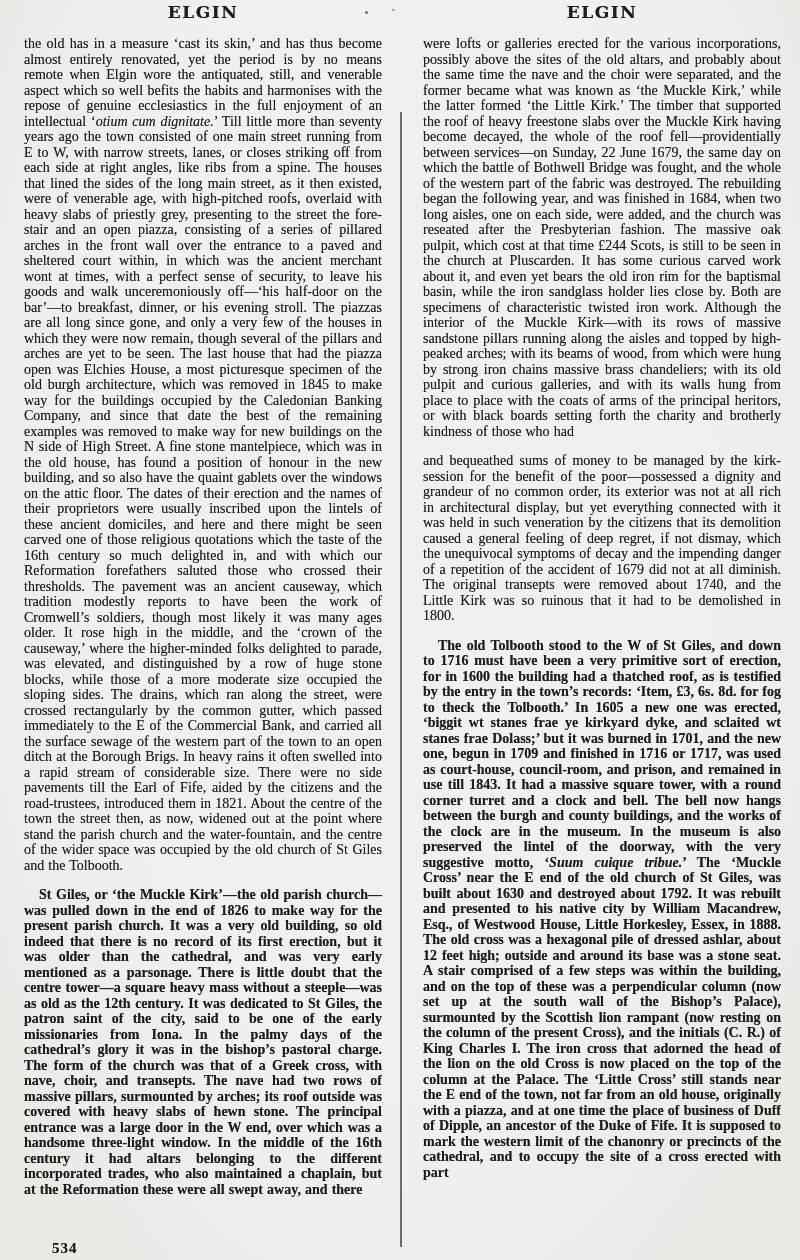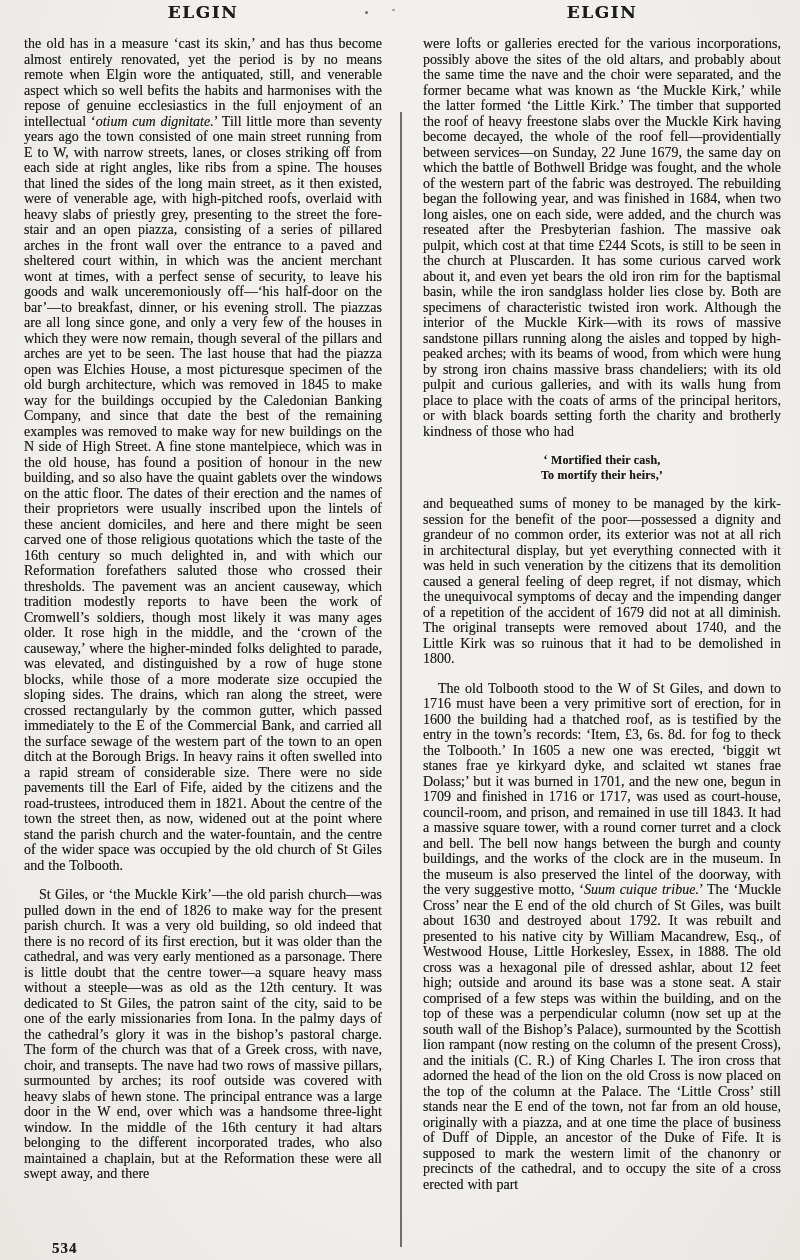--- a/index.html
+++ b/index.html
@@ -28,21 +28,21 @@
     text-align: center;
     font-family: "DejaVu Serif", serif;
     font-weight: bold;
     font-size: 17px;
     line-height: 20px;
     letter-spacing: 1.5px;
     padding-top: 2px;
     margin-bottom: 4px;
   }
   .para { margin: 14px; padding: 0; word-spacing: 0.6px; }
-  .para.indent { text-indent: 15px; }
+  .para.indent { text-indent: 15px; font-weight: bold; }
   .it { font-style: italic; }
   .verse {
     text-align: center;
     font-weight: bold;
     font-size: 12px;
     line-height: 14.5px;
     margin: 9px 0 10px 0;
     letter-spacing: 0.2px;
   }
   .column-divider {
@@ -77,24 +77,20 @@
       <p class="para indent"><span>St Giles, or ‘the Muckle Kirk’—the old parish church—was pulled down in the end of 1826 to make way for the present parish church.  It was a very old building, so old indeed that there is no record of its first erection, but it was older than the cathedral, and was very early mentioned as a parsonage.  There is little doubt that the centre tower—a square heavy mass without a steeple—was as old as the 12th century.  It was dedicated to St Giles, the patron saint of the city, said to be one of the early missionaries from Iona.  In the palmy days of the cathedral’s glory it was in the bishop’s pastoral charge.  The form of the church was that of a Greek cross, with nave, choir, and transepts.  The nave had two rows of massive pillars, surmounted by arches; its roof outside was covered with heavy slabs of hewn stone.  The principal entrance was a large door in the W end, over which was a handsome three-light window.  In the middle of the 16th century it had altars belonging to the different incorporated trades, who also maintained a chaplain, but at the Reformation these were all swept away, and there</span></p>
     </div>
 </div>
 
 <div class="column-divider"></div>
 
 <div class="column col-right">
   <div class="col-header">ELGIN</div>
   <div>
       <p class="para"><span>were lofts or galleries erected for the various incorporations, possibly above the sites of the old altars, and probably about the same time the nave and the choir were separated, and the former became what was known as ‘the Muckle Kirk,’ while the latter formed ‘the Little Kirk.’  The timber that supported the roof of heavy freestone slabs over the Muckle Kirk having become decayed, the whole of the roof fell—providentially between services—on Sunday, 22 June 1679, the same day on which the battle of Bothwell Bridge was fought, and the whole of the western part of the fabric was destroyed.  The rebuilding began the following year, and was finished in 1684, when two long aisles, one on each side, were added, and the church was reseated after the Presbyterian fashion.  The massive oak pulpit, which cost at that time £244 Scots, is still to be seen in the church at Pluscarden.  It has some curious carved work about it, and even yet bears the old iron rim for the baptismal basin, while the iron sandglass holder lies close by.  Both are specimens of characteristic twisted iron work.  Although the interior of the Muckle Kirk—with its rows of massive sandstone pillars running along the aisles and topped by high-peaked arches; with its beams of wood, from which were hung by strong iron chains massive brass chandeliers; with its old pulpit and curious galleries, and with its walls hung from place to place with the coats of arms of the principal heritors, or with black boards setting forth the charity and brotherly kindness of those who had</span></p>
-      <div class="verse">
-        <div>‘ Mortified their cash,</div>
-        <div>To mortify their heirs,’</div>
-      </div>
       <p class="para"><span>and bequeathed sums of money to be managed by the kirk-session for the benefit of the poor—possessed a dignity and grandeur of no common order, its exterior was not at all rich in architectural display, but yet everything connected with it was held in such veneration by the citizens that its demolition caused a general feeling of deep regret, if not dismay, which the unequivocal symptoms of decay and the impending danger of a repetition of the accident of 1679 did not at all diminish.  The original transepts were removed about 1740, and the Little Kirk was so ruinous that it had to be demolished in 1800.</span></p>
       <p class="para indent"><span>The old Tolbooth stood to the W of St Giles, and down to 1716 must have been a very primitive sort of erection, for in 1600 the building had a thatched roof, as is testified by the entry in the town’s records: ‘Item, £3, 6s. 8d. for fog to theck the Tolbooth.’  In 1605 a new one was erected, ‘biggit wt stanes frae ye kirkyard dyke, and sclaited wt stanes frae Dolass;’ but it was burned in 1701, and the new one, begun in 1709 and finished in 1716 or 1717, was used as court-house, council-room, and prison, and remained in use till 1843.  It had a massive square tower, with a round corner turret and a clock and bell.  The bell now hangs between the burgh and county buildings, and the works of the clock are in the museum.  In the museum is also preserved the lintel of the doorway, with the very suggestive motto, ‘</span><span class="it">Suum cuique tribue.</span><span>’  The ‘Muckle Cross’ near the E end of the old church of St Giles, was built about 1630 and destroyed about 1792.  It was rebuilt and presented to his native city by William Macandrew, Esq., of Westwood House, Little Horkesley, Essex, in 1888.  The old cross was a hexagonal pile of dressed ashlar, about 12 feet high; outside and around its base was a stone seat.  A stair comprised of a few steps was within the building, and on the top of these was a perpendicular column (now set up at the south wall of the Bishop’s Palace), surmounted by the Scottish lion rampant (now resting on the column of the present Cross), and the initials (C. R.) of King Charles I.  The iron cross that adorned the head of the lion on the old Cross is now placed on the top of the column at the Palace.  The ‘Little Cross’ still stands near the E end of the town, not far from an old house, originally with a piazza, and at one time the place of business of Duff of Dipple, an ancestor of the Duke of Fife.  It is supposed to mark the western limit of the chanonry or precincts of the cathedral, and to occupy the site of a cross erected with part</span></p>
     </div>
 </div>
 
 <div class="page-number">534</div>
 
 <div class="speck speck-1"></div>
 <div class="speck speck-2"></div>
 

